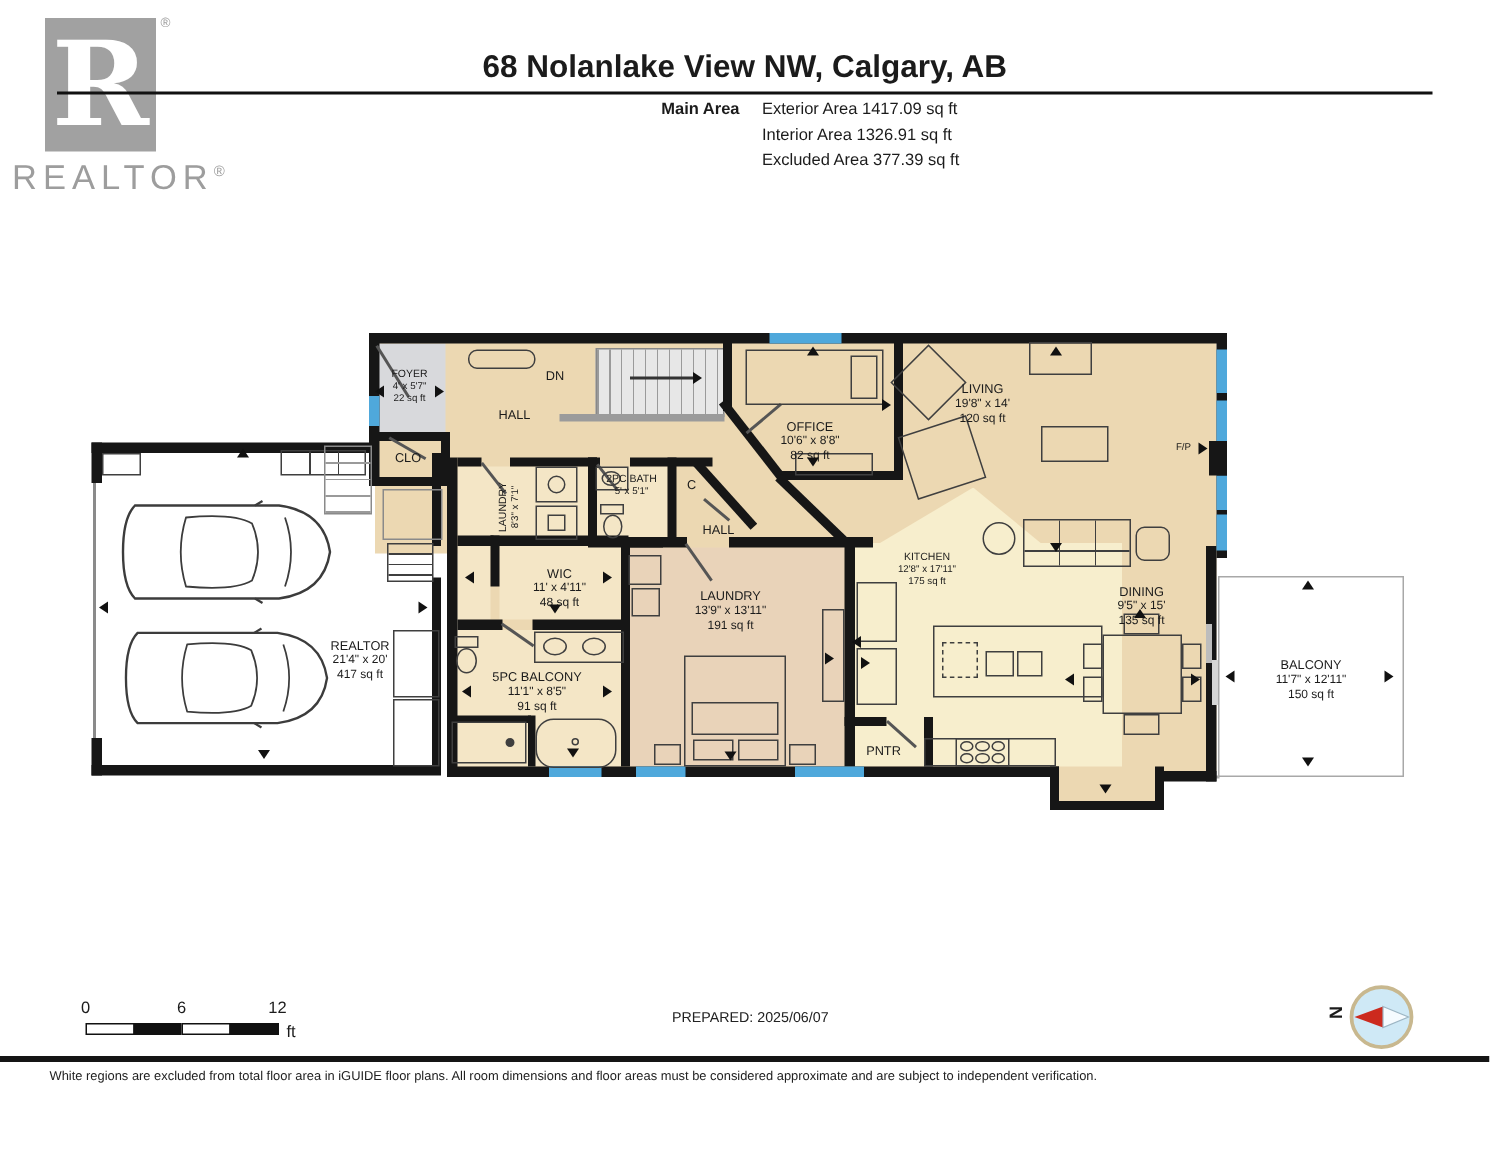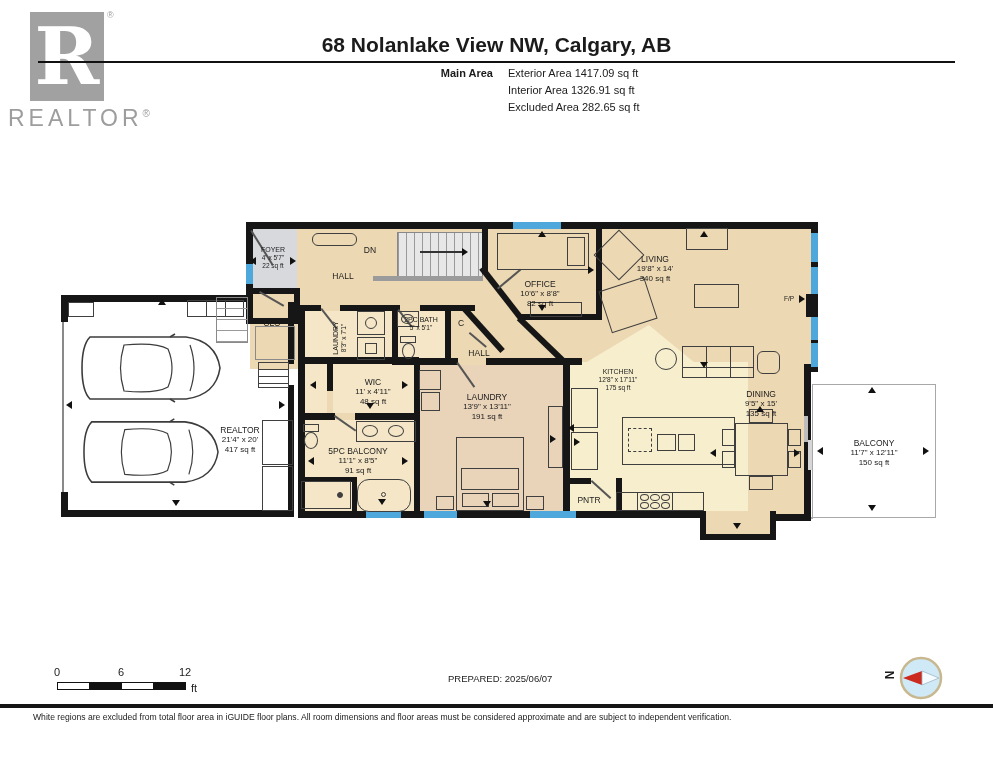--- a/index.html
+++ b/index.html
@@ -54,21 +54,21 @@
   <span class="logo-r">R</span>
 </div>
 <span class="logo-reg">®</span>
 <div class="logo-word"><span>REALTOR</span><sup>®</sup></div>
 
 <div class="title">68 Nolanlake View NW, Calgary, AB</div>
 <div class="hrule"></div>
 <div class="floorlab">Main Area</div>
 <div class="arealine" style="top:67px">Exterior Area 1417.09 sq ft</div>
 <div class="arealine" style="top:84px">Interior Area 1326.91 sq ft</div>
-<div class="arealine" style="top:101px">Excluded Area 282.65 sq ft</div>
+<div class="arealine" style="top:101px">Excluded Area 377.39 sq ft</div>
 
 <div class="fill" style="left:250px;top:227px;width:561px;height:142px;background:#ecd8b2"></div>
 <div class="fill" style="left:305px;top:311px;width:506px;height:203px;background:#ecd8b2"></div>
 <div class="fill" style="left:250px;top:294px;width:44px;height:24px;background:#ecd8b2"></div>
 <div class="fill" style="left:706px;top:511px;width:64px;height:23px;background:#ecd8b2"></div>
 <div class="fill" style="left:252px;top:229px;width:45px;height:63px;background:#d8d9dc"></div>
 <div class="fill" style="left:305px;top:311px;width:87px;height:48px;background:#f4e6c6"></div>
 <div class="fill" style="left:398px;top:311px;width:47px;height:48px;background:#f4e6c6"></div>
 <div class="fill" style="left:305px;top:364px;width:22px;height:49px;background:#f4e6c6"></div>
 <div class="fill" style="left:333px;top:364px;width:81px;height:49px;background:#f4e6c6"></div>
@@ -240,32 +240,32 @@
   <div class="rn">FOYER</div>
   <div>4' x 5'7"</div>
   <div>22 sq ft</div>
 </div>
 <div class="rlab" style="left:323px;top:271px;width:40px">
     <div class="rn">HALL</div>
   </div>
 <div class="rlab" style="left:360px;top:245px;width:20px">
     <div class="rn">DN</div>
   </div>
-<div class="rlab" style="left:252px;top:318px;width:40px">
+<div class="rlab" style="left:252px;top:300px;width:40px">
     <div class="rn">CLO</div>
   </div>
 <div class="rlab" style="left:505px;top:279px;width:70px">
   <div class="rn">OFFICE</div>
   <div>10'6" x 8'8"</div>
   <div>82 sq ft</div>
 </div>
 <div class="rlab" style="left:620px;top:254px;width:70px">
   <div class="rn">LIVING</div>
   <div>19'8" x 14'</div>
-  <div>340 sq ft</div>
+  <div>120 sq ft</div>
 </div>
 <div class="rlab sm" style="left:312px;top:312px;width:56px;height:52px">
   <div class="rot90" style="margin-top:18px">
     <div class="rn">LAUNDRY</div>
     <div>8'3" x 7'1"</div>
   </div>
 </div>
 <div class="rlab sm" style="left:391px;top:316px;width:60px">
   <div class="rn">2PC BATH</div>
   <div>5' x 5'1"</div>

